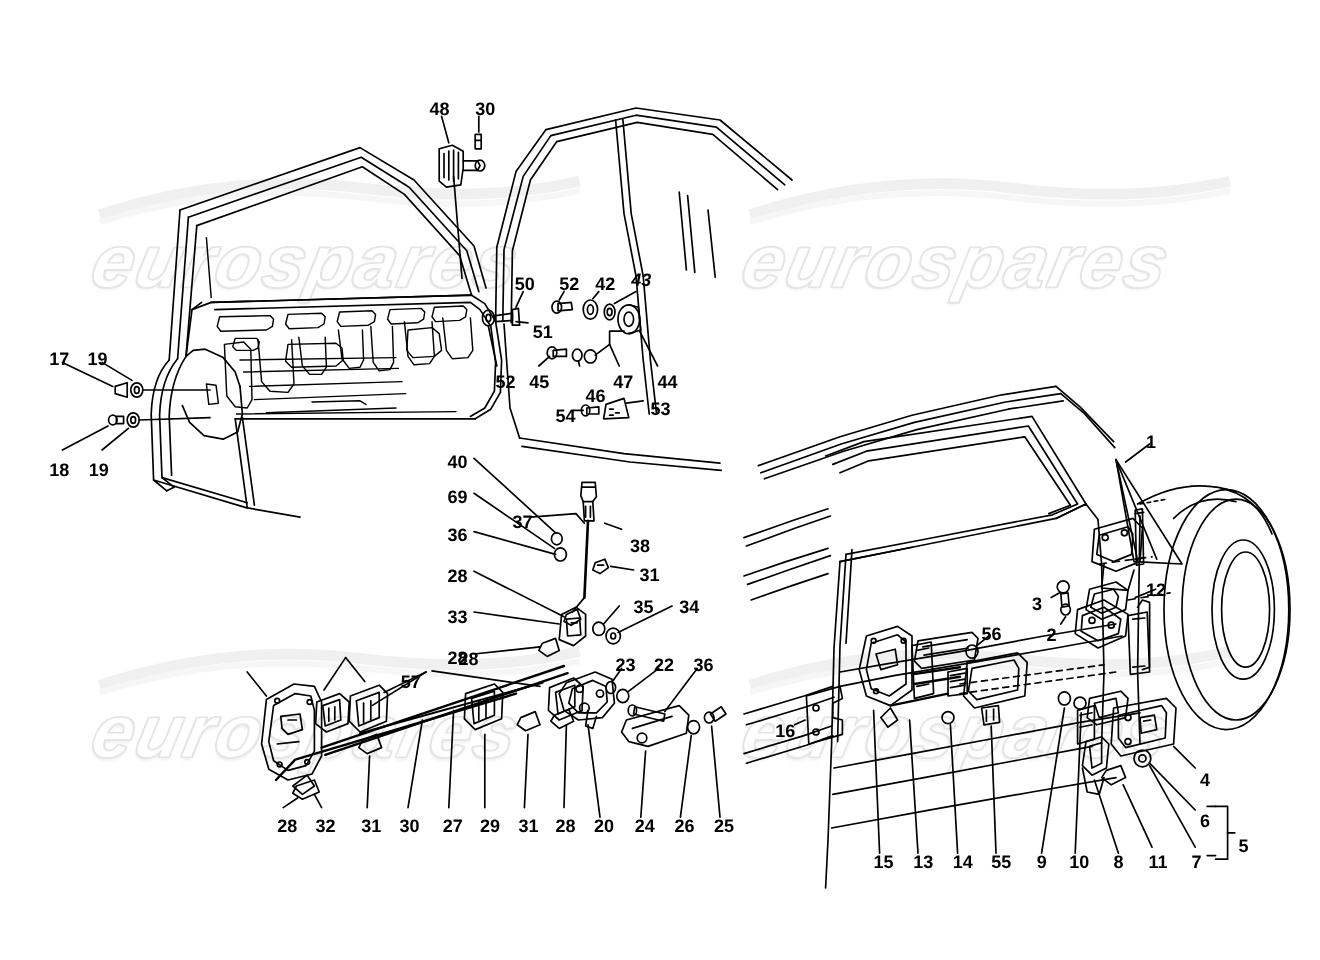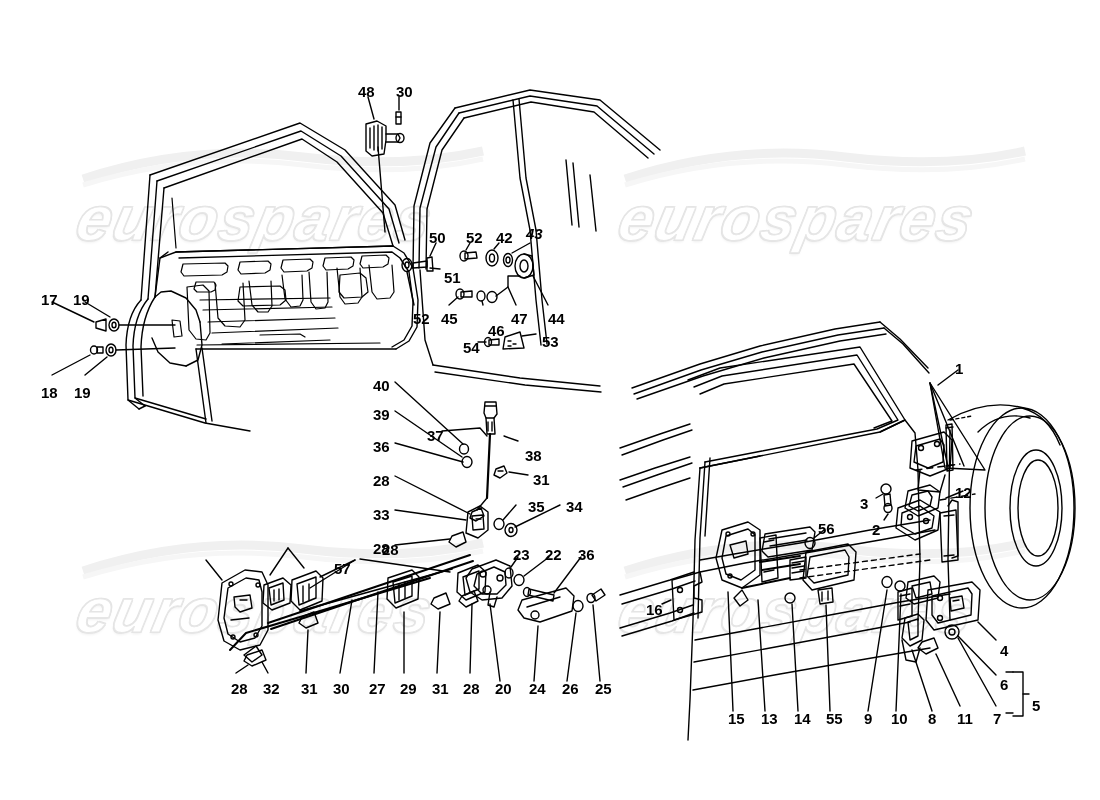--- a/index.html
+++ b/index.html
@@ -611,21 +611,21 @@
       <div class="lbl" style="left: 526px; top: 226px; font-style: italic;">43</div>
       <div class="lbl" style="left: 444px; top: 270px;">51</div>
       <div class="lbl" style="left: 413px; top: 311px;">52</div>
       <div class="lbl" style="left: 441px; top: 311px;">45</div>
       <div class="lbl" style="left: 488px; top: 311px; margin-top: 12px;">46</div>
       <div class="lbl" style="left: 511px; top: 311px;">47</div>
       <div class="lbl" style="left: 548px; top: 311px;">44</div>
       <div class="lbl" style="left: 463px; top: 340px;">54</div>
       <div class="lbl" style="left: 542px; top: 334px;">53</div>
       <div class="lbl" style="left: 373px; top: 378px;">40</div>
-      <div class="lbl" style="left: 373px; top: 407px;">39</div>
+      <div class="lbl" style="left: 373px; top: 407px;">69</div>
       <div class="lbl" style="left: 373px; top: 439px;">36</div>
       <div class="lbl" style="left: 427px; top: 428px;">37</div>
       <div class="lbl" style="left: 525px; top: 448px;">38</div>
       <div class="lbl" style="left: 373px; top: 473px;">28</div>
       <div class="lbl" style="left: 533px; top: 472px;">31</div>
       <div class="lbl" style="left: 373px; top: 507px;">33</div>
       <div class="lbl" style="left: 528px; top: 499px;">35</div>
       <div class="lbl" style="left: 566px; top: 499px;">34</div>
       <div class="lbl" style="left: 373px; top: 541px;">28</div>
       <div class="lbl" style="left: 382px; top: 542px;">28</div>

